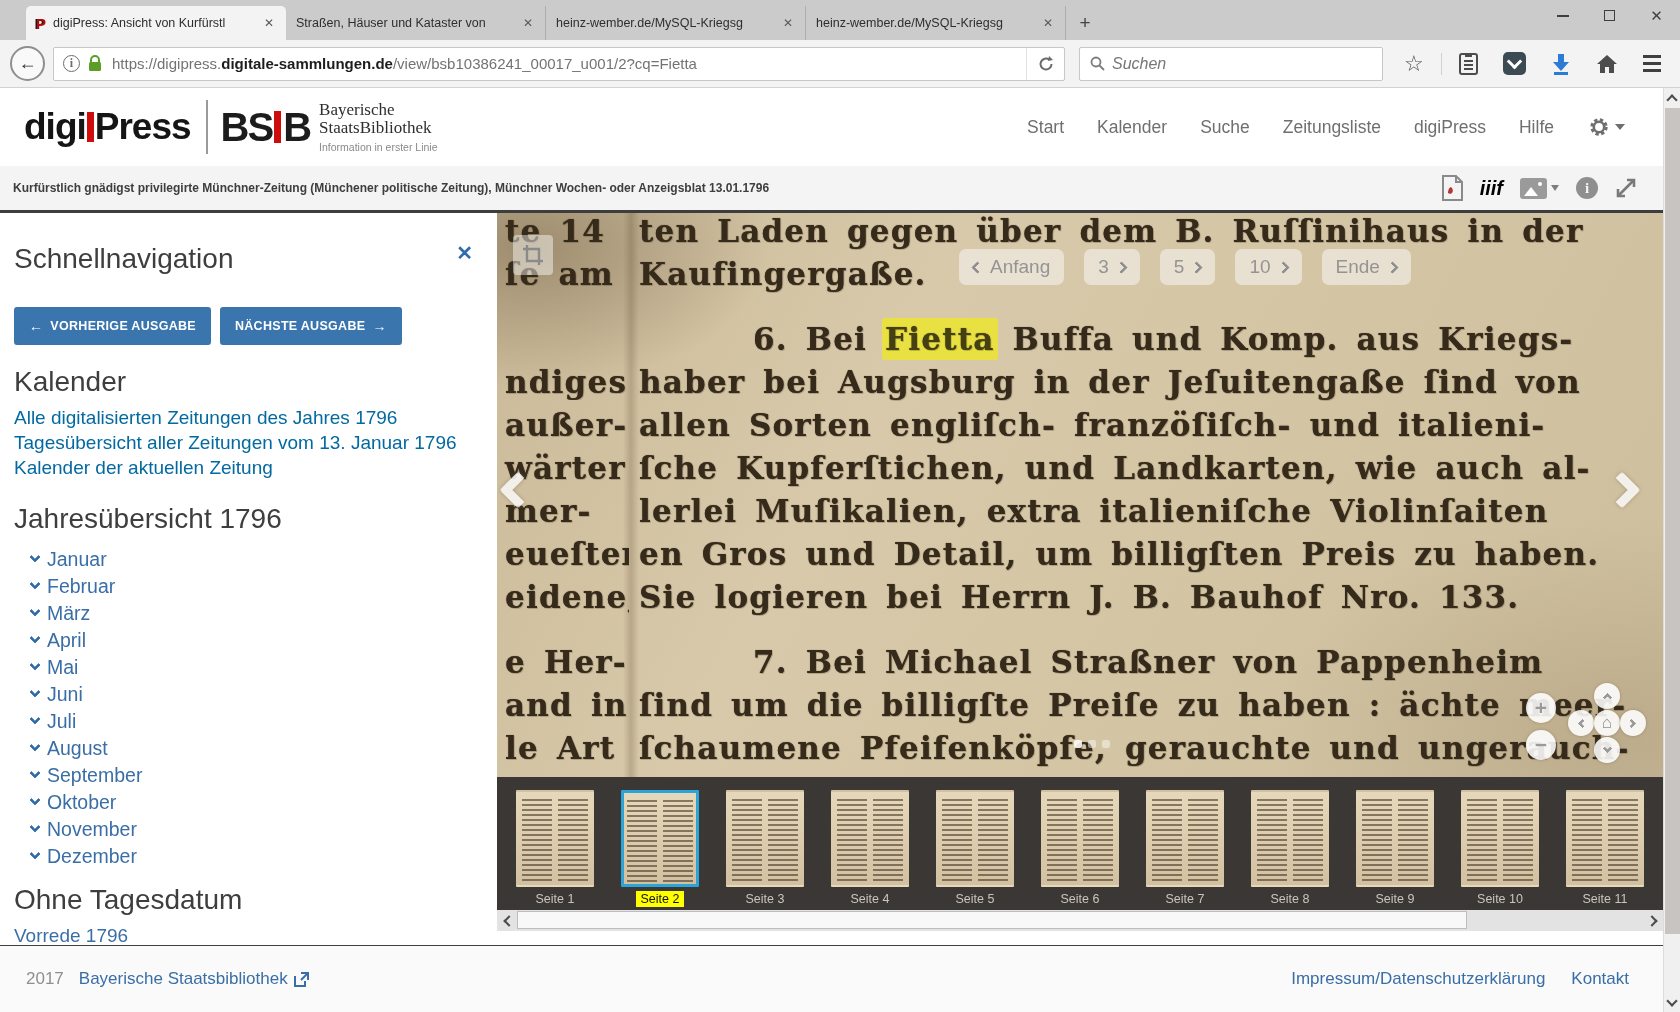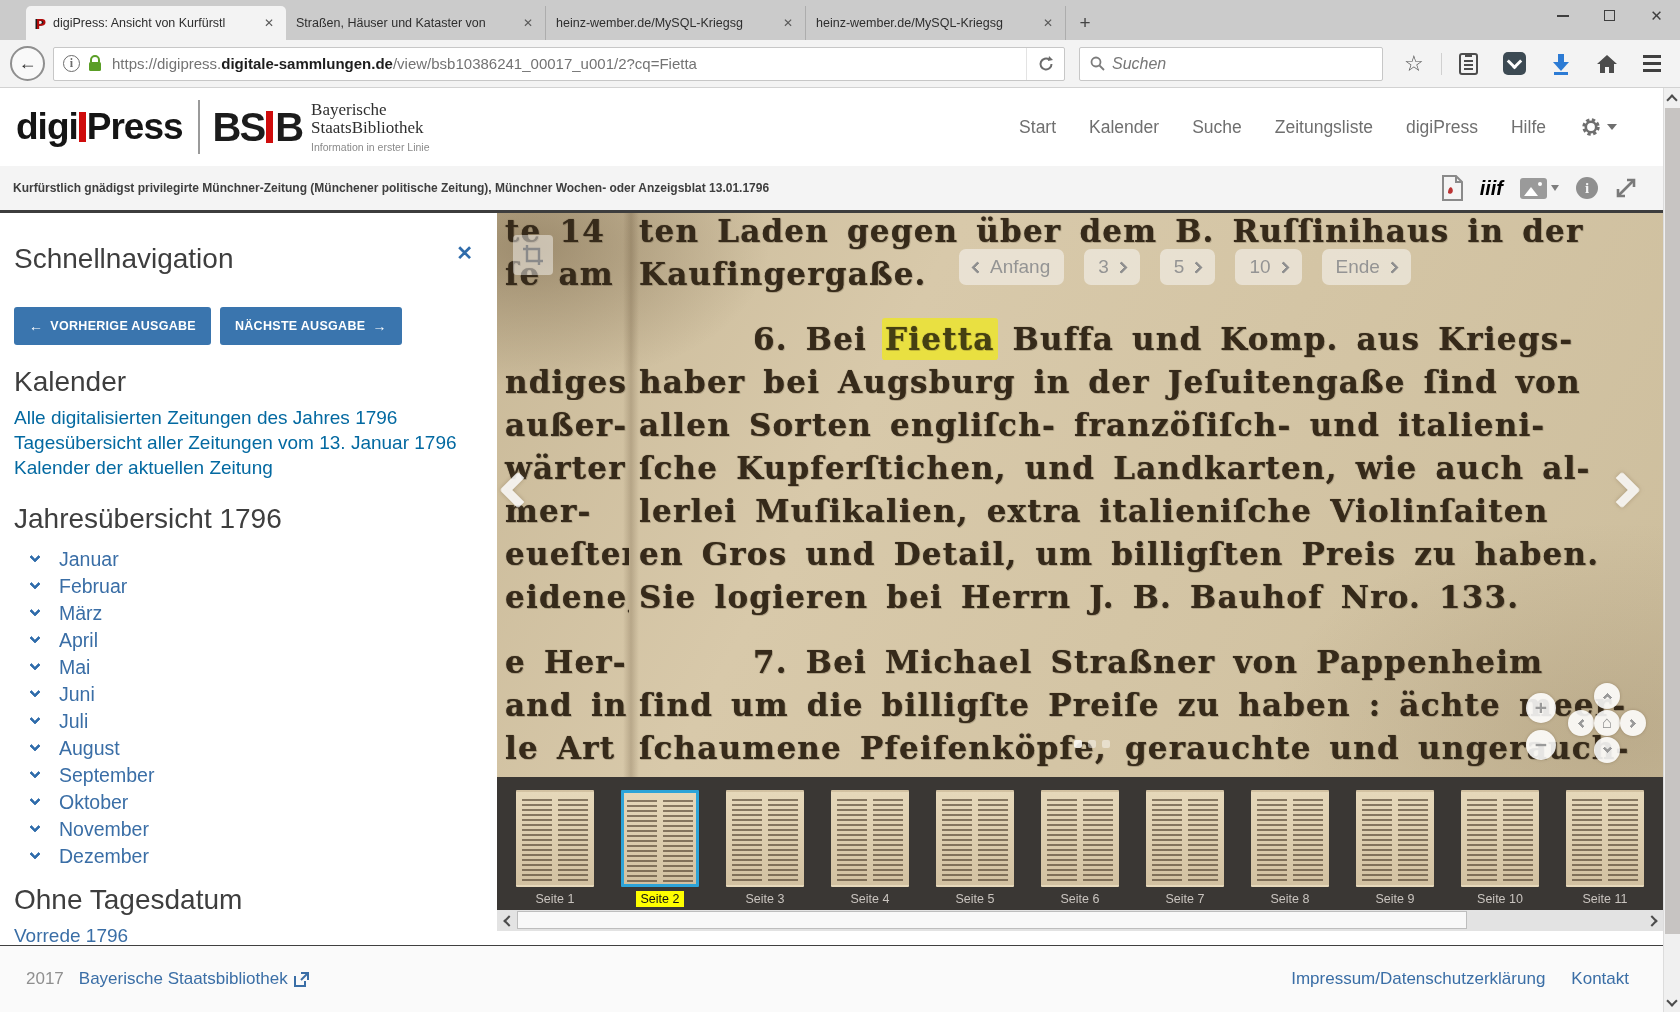--- a/index.html
+++ b/index.html
@@ -59,21 +59,21 @@
   .i-menu i { width:18px; height:3px; background:#3f3f3f; }
 
   
   .vscroll { position:absolute; top:88px; bottom:0; right:0; width:17px; background:#f0f0f0; border-left:1px solid #dcdcdc; z-index:60; }
   .vs-arrow { position:absolute; left:0; width:16px; height:16px; display:flex; align-items:center; justify-content:center; }
   .vs-up { top:2px; } .vs-down { bottom:2px; }
   .vs-up::before { content:""; width:6px; height:6px; border-top:2px solid #4c4c4c; border-right:2px solid #4c4c4c; transform:rotate(-45deg); margin-top:3px;}
   .vs-down::before { content:""; width:6px; height:6px; border-top:2px solid #4c4c4c; border-right:2px solid #4c4c4c; transform:rotate(135deg); margin-bottom:3px;}
   .vs-thumb { position:absolute; left:1px; top:20px; bottom:78px; width:15px; background:#c7c4c2; }
 
-  .site-header { position:absolute; top:88px; left:0; width:1663px; height:78px; background:#fff; display:flex; align-items:center; }
+  .site-header { position:absolute; top:88px; left:8px; width:1663px; height:78px; background:#fff; display:flex; align-items:center; }
   .logo { display:flex; align-items:center; margin-left:16px; }
   .logo-digi { font-size:37px; font-weight:bold; color:#151515; letter-spacing:-1px; }
   .redbar { display:inline-block; width:7px; height:30px; background:#cf0c0c; margin:0 1px; }
   .logo-sep { width:2px; height:54px; background:#9a9a9a; margin:0 13px 0 15px; }
   .bsb { display:flex; align-items:center; }
   .bsb-abbr { font-size:40px; font-weight:bold; color:#1c1c1c; letter-spacing:-2px; display:flex; align-items:center; }
   .bsb-abbr .redbar { height:32px; margin:0 2px; }
   .bsb-textcol { margin-left:9px; }
   .bsb-line { font-family:"Liberation Serif",serif; font-size:17px; color:#2e2e2e; line-height:18px; }
   .bsb-tagline { font-size:10.5px; color:#8a8a8a; margin-top:4px; }
@@ -109,21 +109,21 @@
   .issue-btn { background:#3a75ae; color:#fff; border:none; border-radius:3px; font-size:12.5px; font-weight:bold;
                padding:11px 15px; letter-spacing:.3px; display:flex; align-items:center; gap:7px; font-family:"Liberation Sans",sans-serif; }
   .arr-l::before { content:"←"; font-size:14px; font-weight:bold; }
   .arr-r::after { content:"→"; font-size:14px; font-weight:bold; }
   .side-h2 { font-size:28px; font-weight:400; color:#3e3e3e; line-height:38px; }
   .h-kalender { margin-top:18px; }
   .side-links { margin-top:4px; }
   .side-link { font-size:19px; color:#0369a1; line-height:25px; }
   .h-year { margin-top:20px; }
   .months { margin-top:8px; }
-  .month-row { display:flex; align-items:center; height:27px; padding-left:17px; gap:20px; }
+  .month-row { display:flex; align-items:center; height:27px; padding-left:17px; gap:8px; }
   .chev-blue { flex:none; width:8px; height:8px; border-left:3px solid #2f6cab; border-bottom:3px solid #2f6cab;
                transform:rotate(-45deg); margin-top:-5px; border-radius:1px; }
   .month-label { font-size:19.5px; color:#3a6ea6; }
   .h-nodate { margin-top:11px; }
   .vorrede { margin-top:6px; font-size:19px; color:#3a6ea6; }
 
   
   .rightcol { flex:1; display:flex; flex-direction:column; min-width:0; }
 
   

